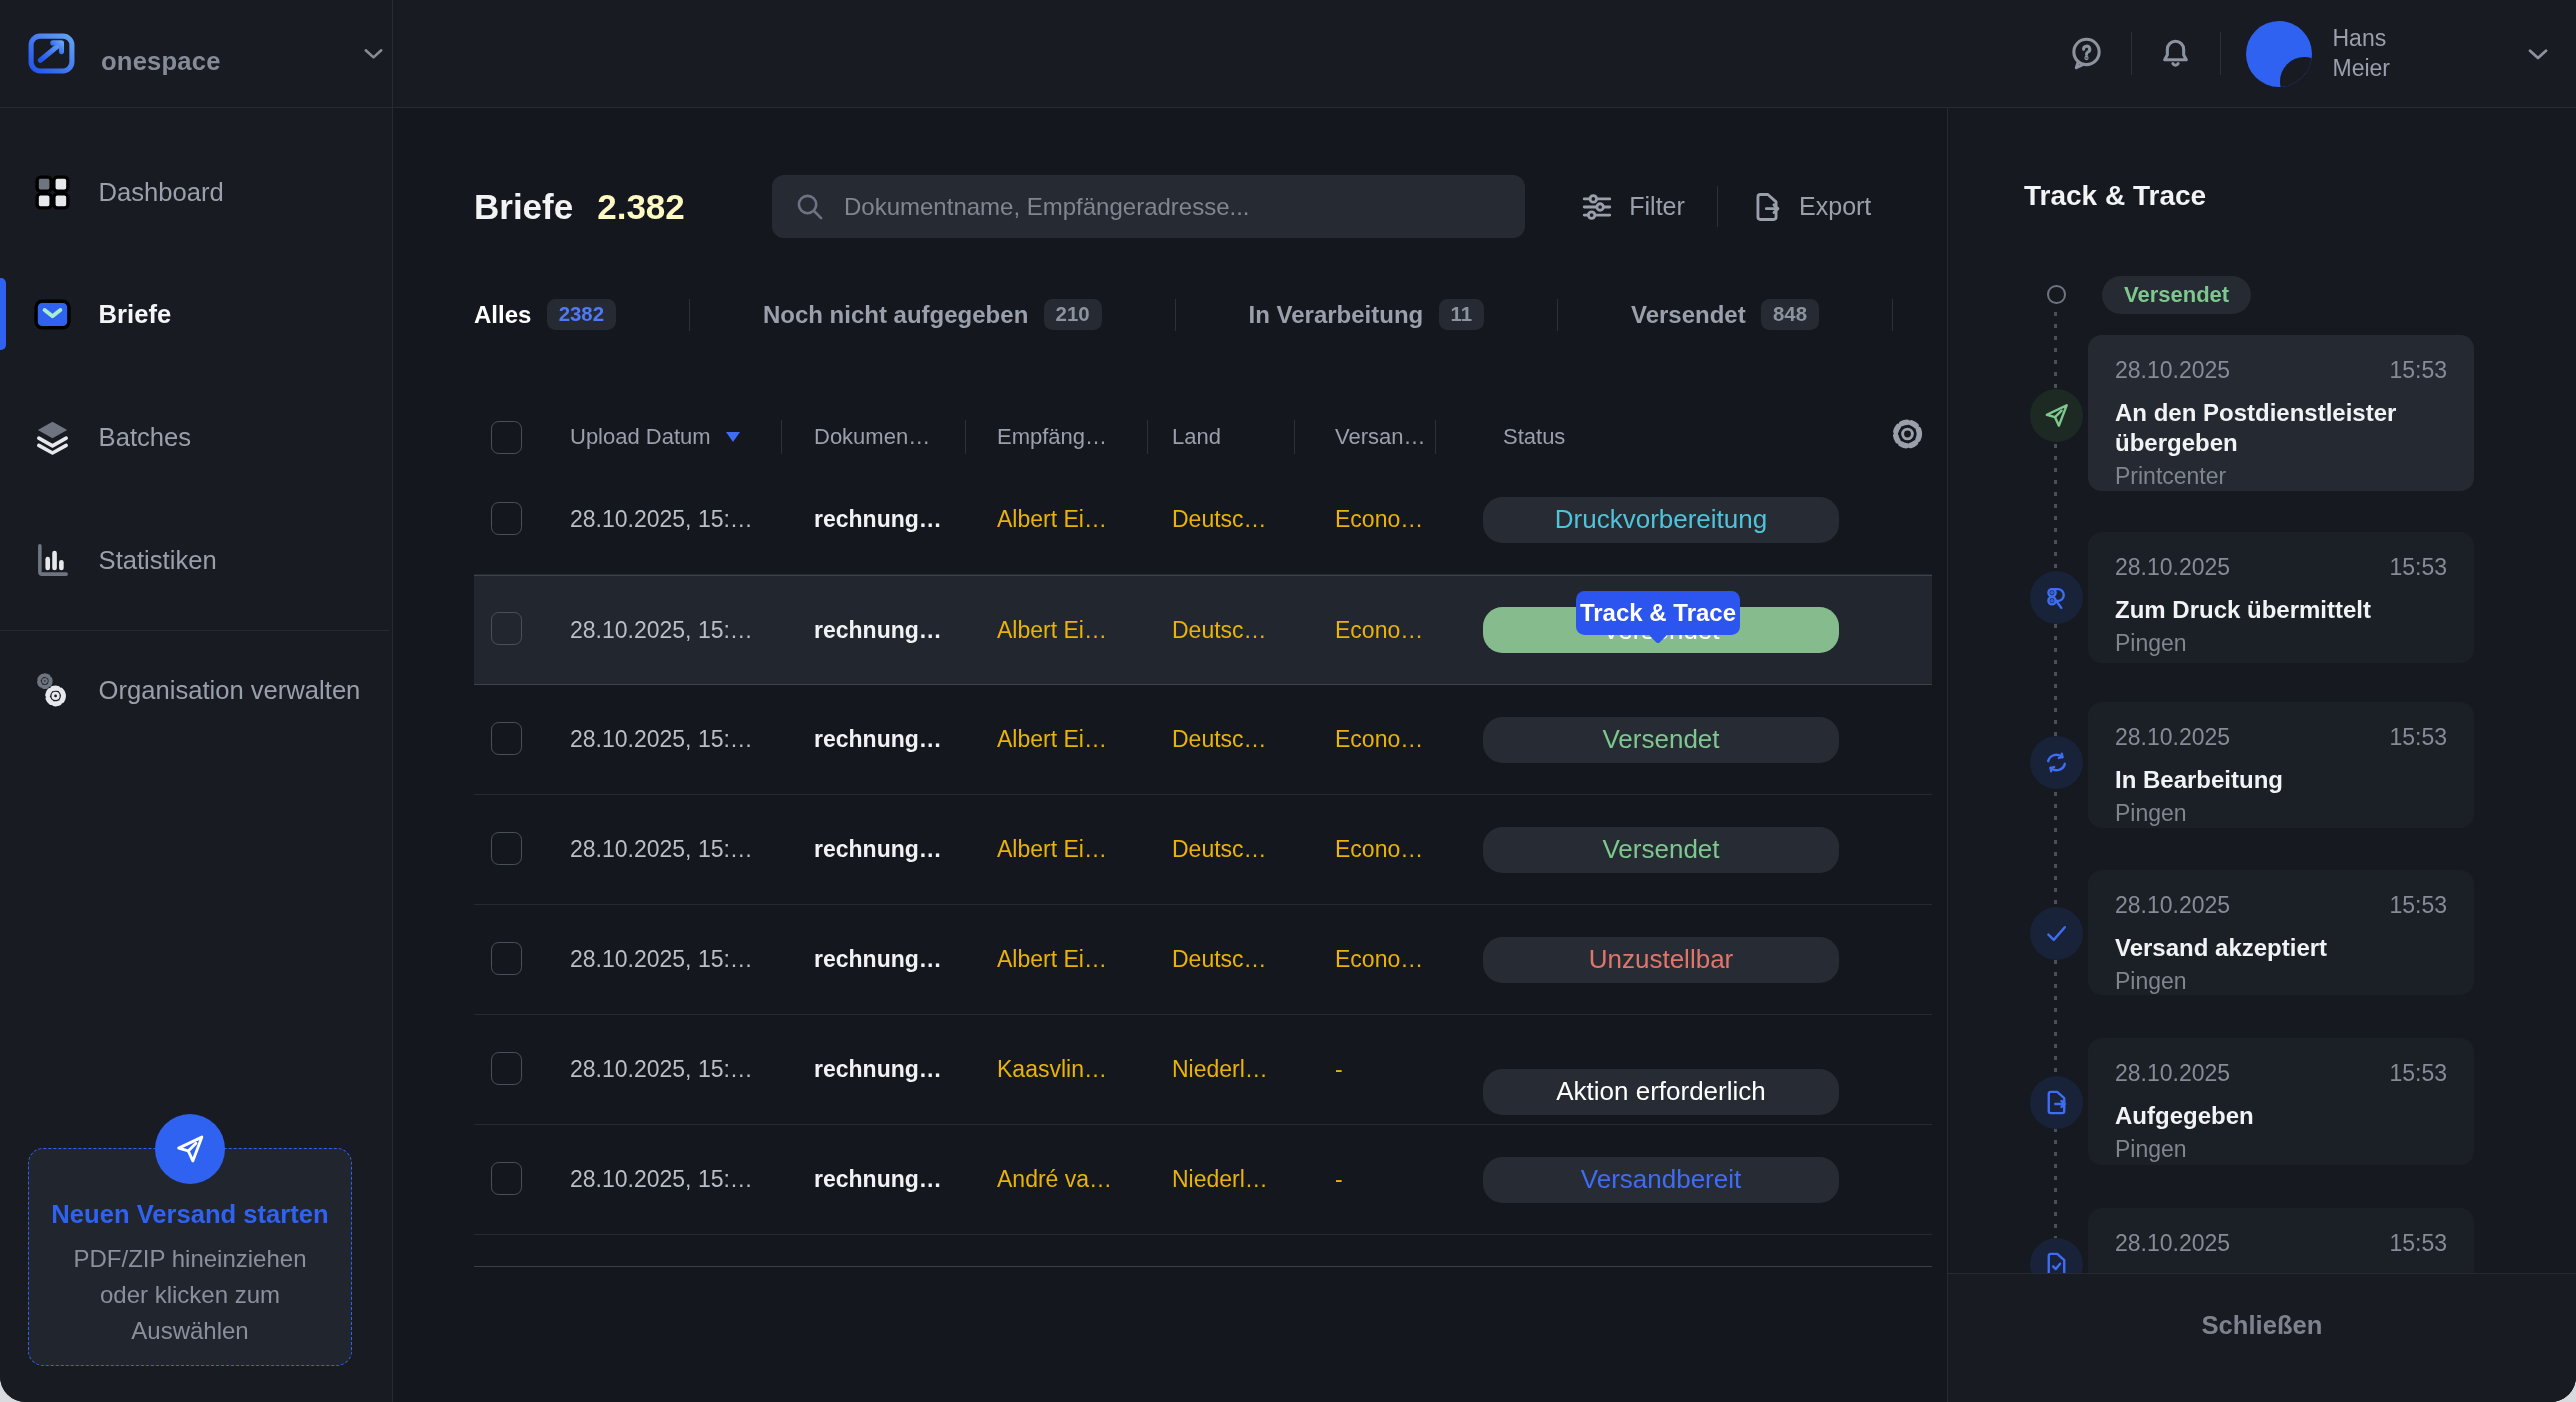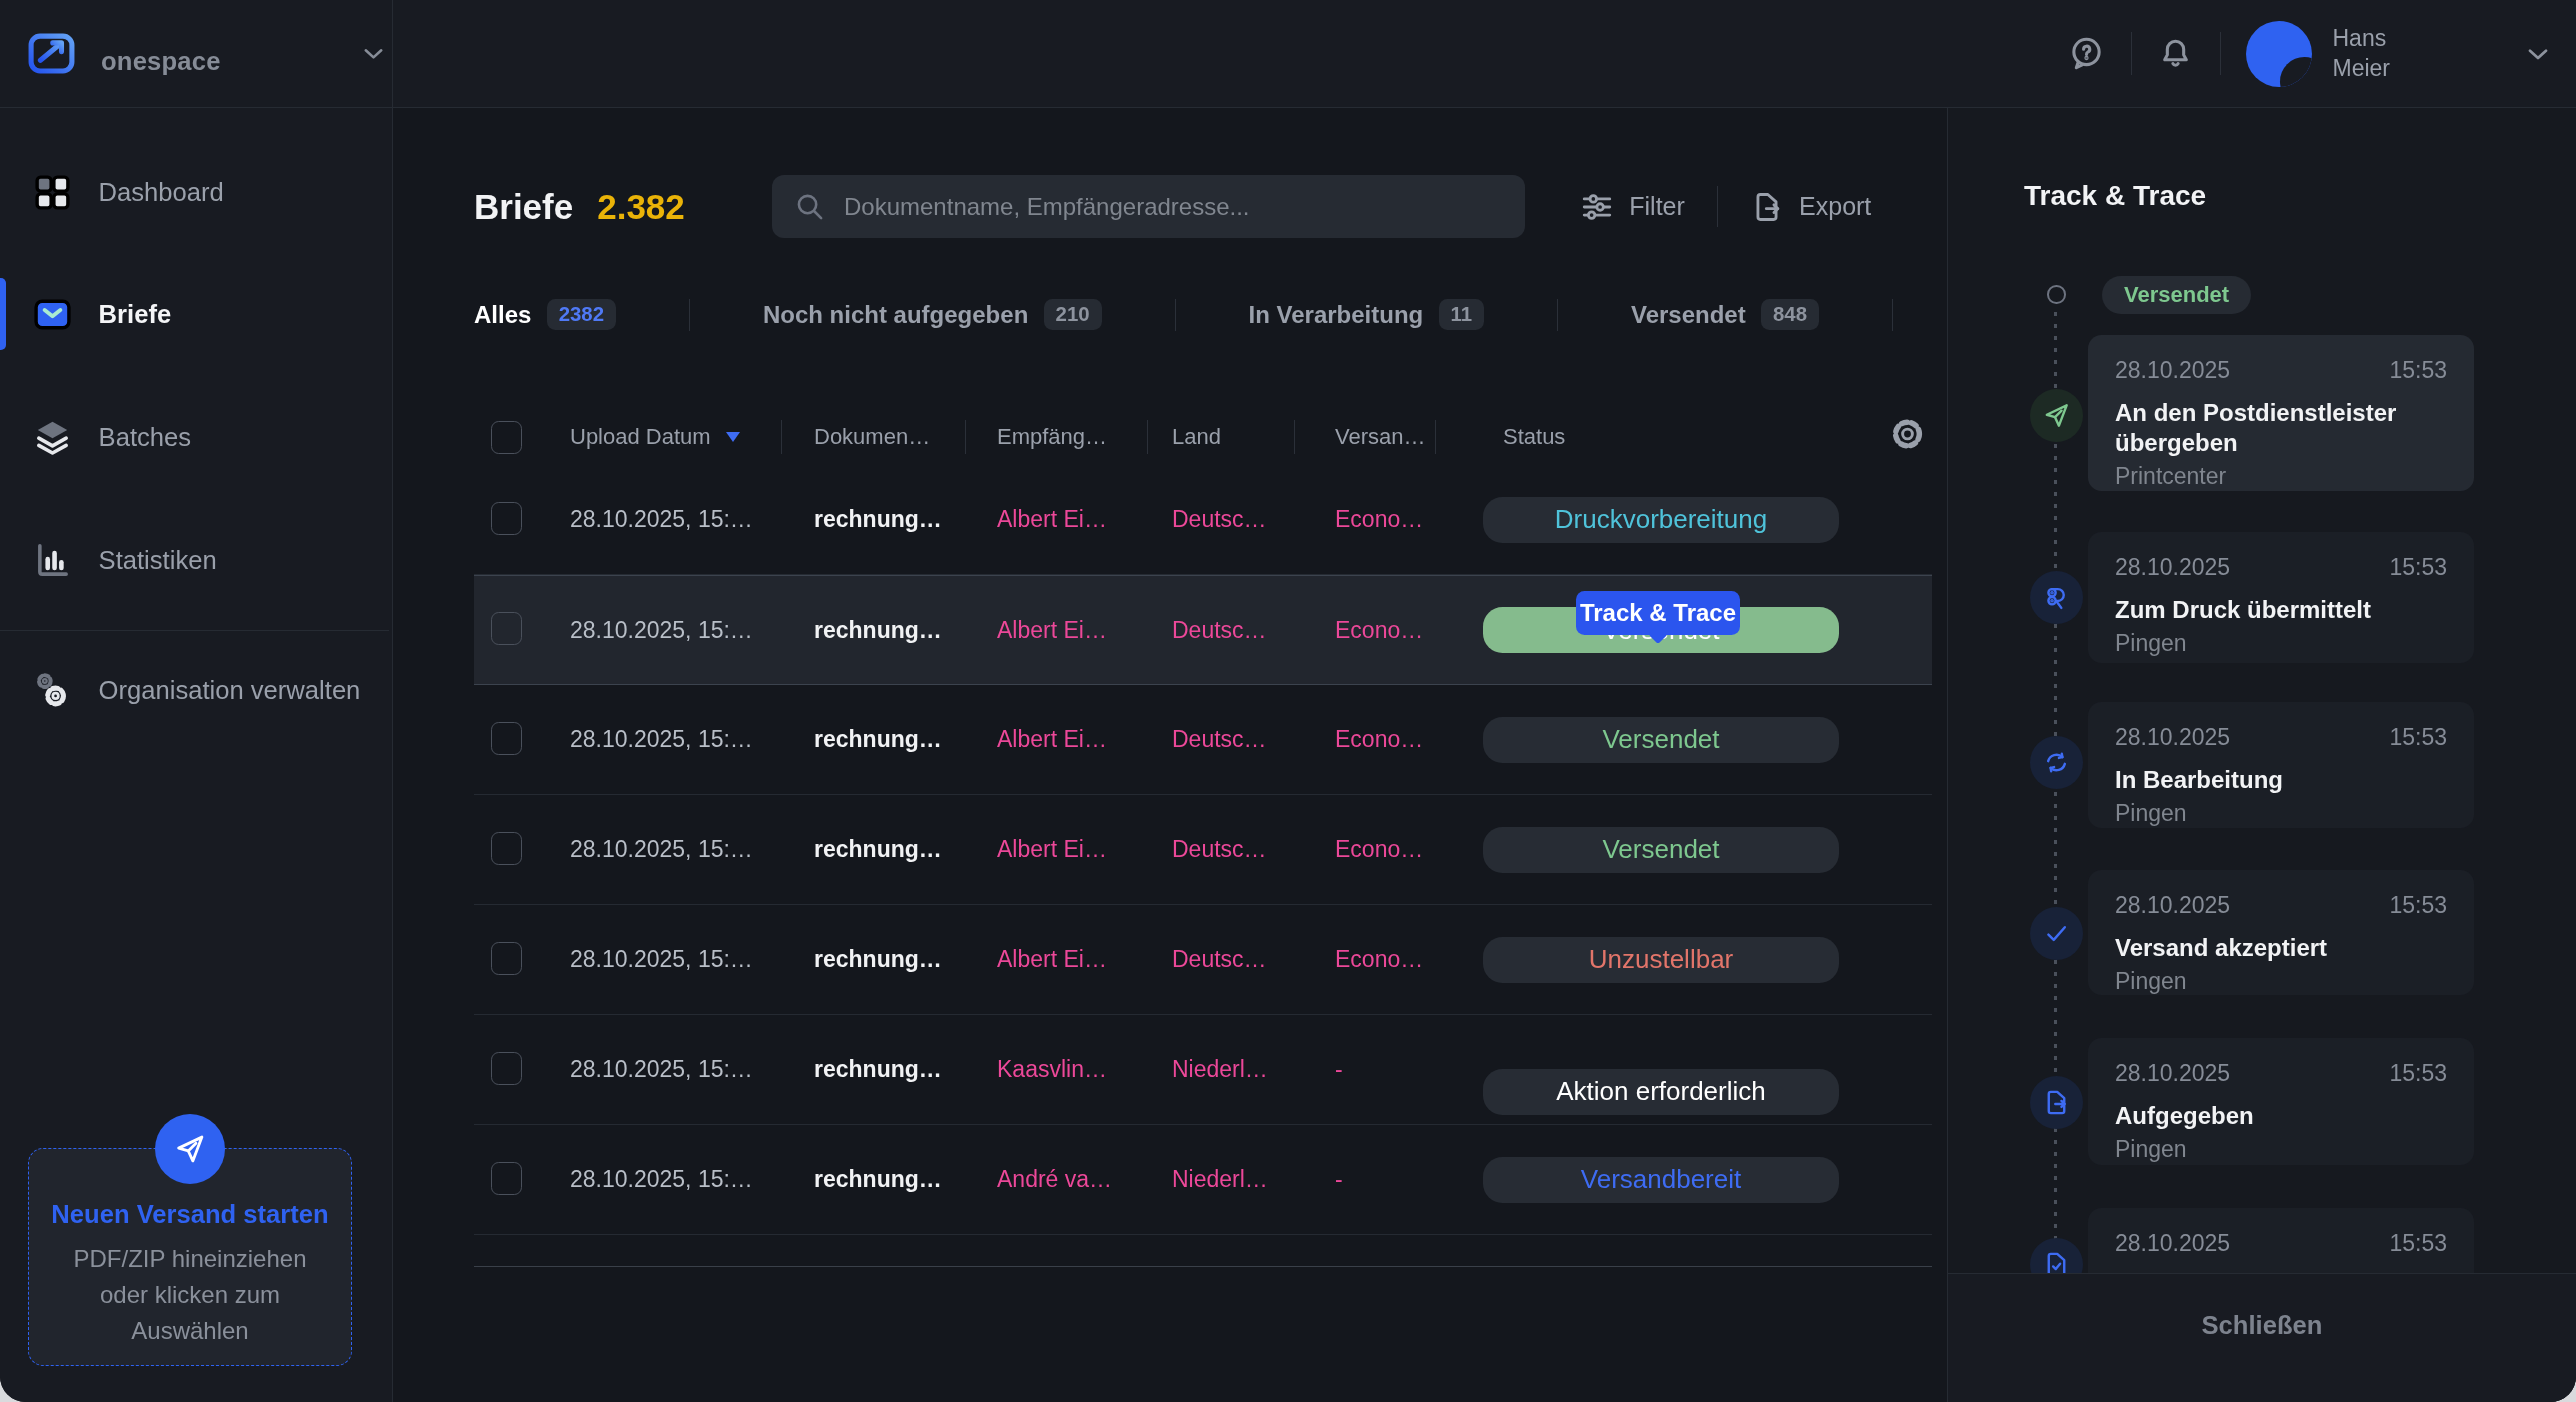--- a/index.html
+++ b/index.html
@@ -40,21 +40,21 @@
   .upload-box{position:absolute;left:28px;top:1040px;width:322px;height:216px;border:1.7px dashed #2f62f1;border-radius:15.3px;background:#21252d;text-align:center;cursor:pointer;}
   .upload-circle{position:absolute;left:50%;top:-35px;transform:translateX(-50%);width:70px;height:70px;border-radius:50%;background:#2f62f1;display:flex;align-items:center;justify-content:center;color:#ffffff;}
   .upload-circle svg{width:34px;height:34px;}
   .upload-title{margin-top:51px;font-size:25.6px;font-weight:700;color:#2f62f1;}
   .upload-text{margin-top:12px;font-size:24px;line-height:1.5;color:#8a909b;}
 
   
   .main{position:absolute;top:108px;left:393px;width:1554px;bottom:0;background:#14171d;overflow:hidden;}
   .page-head{position:absolute;left:81px;top:67px;height:63px;display:flex;align-items:center;}
   .page-title{font-size:35px;font-weight:700;color:#f2f3f5;}
-  .page-count{font-size:35px;font-weight:600;color:#eab308;margin-left:24px;}
+  .page-count{font-size:35px;font-weight:600;color:#fef9c3;margin-left:24px;}
   .search{position:absolute;left:379px;top:67px;width:753px;height:63px;background:#262b33;border-radius:12px;display:flex;align-items:center;padding:0 22px;box-sizing:border-box;gap:17px;}
   .search svg{width:31px;height:31px;color:#6d7380;flex:none;}
   .search input{background:transparent;border:none;outline:none;color:#80868f;font-size:24px;width:100%;font-family:inherit;}
   .search input::placeholder{color:#80868f;}
   .actions{position:absolute;left:1187px;top:67px;height:63px;display:flex;align-items:center;color:#9aa0ab;}
   .act-btn{display:flex;align-items:center;gap:15.3px;font-size:25px;font-weight:500;cursor:pointer;}
   .act-btn svg{width:34px;height:34px;}
   .act-div{width:0.9px;height:41px;background:#2b3039;margin:0 32px;}
 
   .tabs{position:absolute;left:81px;top:181px;right:0;height:51px;display:flex;align-items:center;white-space:nowrap;overflow:hidden;gap:42px;}
@@ -73,21 +73,21 @@
   .th.sep::before{content:'';position:absolute;left:0;top:50%;transform:translateY(-50%);width:0.9px;height:34px;background:#2b3039;}
   .pad-date{padding-left:19px;}.pad-doc{padding-left:33px;}.pad-rec{padding-left:32px;}
   .pad-land{padding-left:25px;}.pad-ship{padding-left:41px;}.pad-status{padding-left:68px;}
   .sort-tri{width:0;height:0;border-left:7.7px solid transparent;border-right:7.7px solid transparent;border-top:10.2px solid #3e6cf3;margin-left:15.3px;display:inline-block;}
   .gear-btn{position:absolute;right:5.1px;top:50%;transform:translateY(-50%);color:#9aa0ab;cursor:pointer;}
   .gear-btn svg{width:39px;height:39px;}
   .rows{position:relative;}
   .row{height:110px;border-bottom:0.9px solid #252a32;box-sizing:border-box;cursor:pointer;}
   .row.hl{background:#22262e;border-top:0.9px solid #3c434e;border-bottom:0.9px solid #3c434e;}
   .cb{width:29px;height:31px;border:1.7px solid #4a505b;border-radius:7.7px;margin-left:17px;display:inline-block;cursor:pointer;}
-  .cell{font-size:23px;color:#ec4899;overflow:hidden;text-overflow:ellipsis;white-space:nowrap;}
+  .cell{font-size:23px;color:#eab308;overflow:hidden;text-overflow:ellipsis;white-space:nowrap;}
   .cell.date{color:#b9bfc8;}
   .cell.doc{color:#f1f2f4;font-weight:600;}
   .badge{display:flex;align-items:center;justify-content:center;width:356px;height:46px;border-radius:19.6px;background:#272c34;font-size:26px;font-weight:500;margin-left:48px;box-sizing:border-box;}
   .badge[data-status="cyan"]{color:#4fc3da;}
   .badge[data-status="green"]{color:#7ec88f;}
   .badge[data-status="green-fill"]{background:#85bb8d;color:#ffffff;}
   .badge[data-status="red"]{color:#e2756a;}
   .badge[data-status="orange"]{color:#ffffff;margin-top:44px;}
   .badge[data-status="blue"]{color:#3e6cf3;}
   .tooltip{position:absolute;left:1102px;top:126px;width:164px;height:44px;background:#2b55ee;border-radius:8.5px;color:#ffffff;font-size:24px;font-weight:700;display:flex;align-items:center;justify-content:center;z-index:6;}

